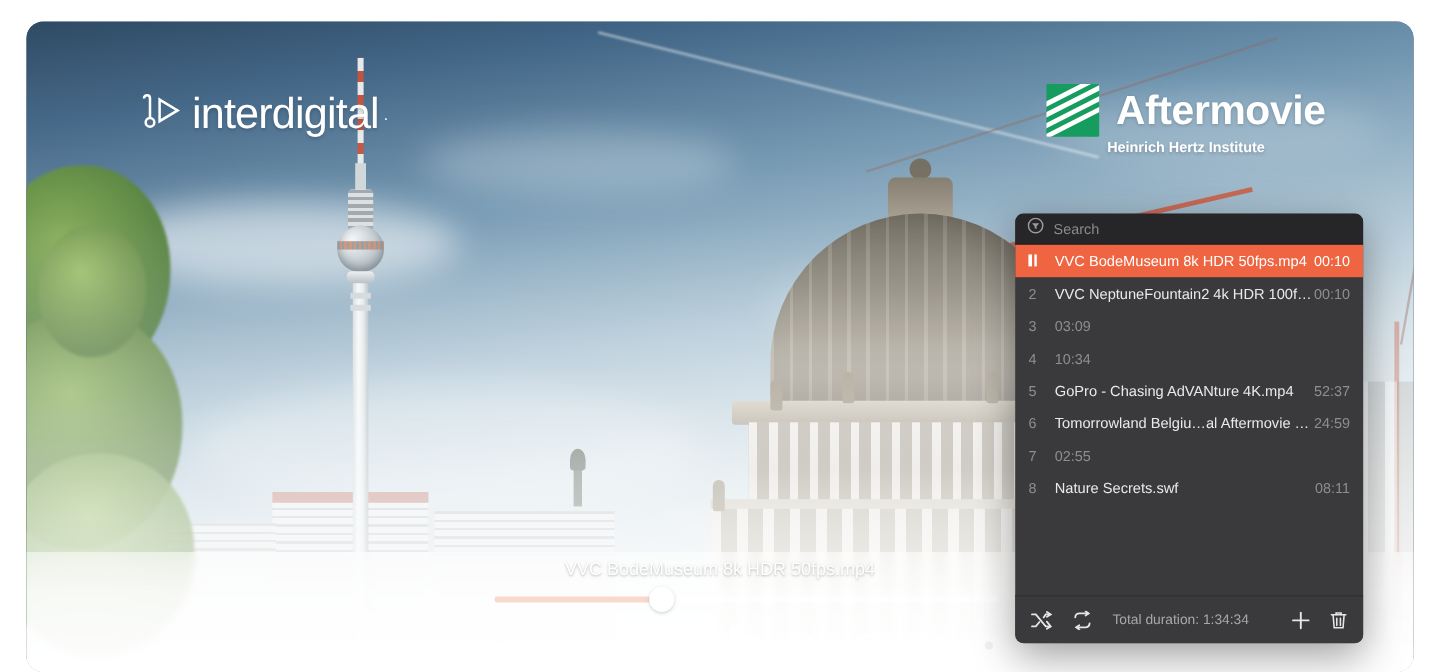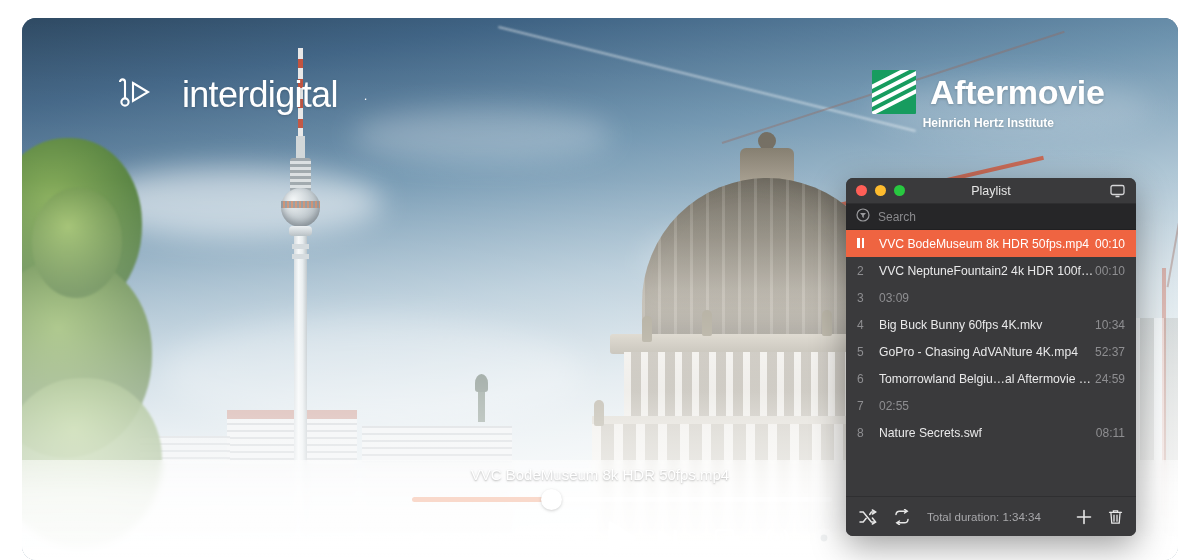--- a/index.html
+++ b/index.html
@@ -78,21 +78,21 @@
   .base-cols{position:absolute;left:10px;top:286px;width:352px;height:108px;
     background:repeating-linear-gradient(90deg,rgba(255,255,255,.5) 0 9px,rgba(120,114,100,.28) 9px 22px);}
   .statue{position:absolute;width:10px;height:26px;border-radius:5px 5px 2px 2px;
     background:#9a937f;}
 
   
   .platten{position:absolute;background:#e9ecee;
     background-image:repeating-linear-gradient(180deg,rgba(120,130,140,.35) 0 2px,transparent 2px 7px);}
 
   
-  #interdigital-logo{position:absolute;left:92px;top:56px;display:flex;align-items:center;gap:26px;
+  #interdigital-logo{position:absolute;left:92px;top:56px;display:flex;align-items:center;gap:4px;
     color:#ffffff;}
   #interdigital-logo .wordmark{font-size:36px;letter-spacing:-.7px;font-weight:400;
     text-shadow:0 1px 3px rgba(0,0,0,.18);}
   #interdigital-logo .tm{font-size:13px;vertical-align:super;}
 
   #fraunhofer-logo{position:absolute;left:850px;top:52px;color:#ffffff;}
   .fh-row{display:flex;align-items:center;gap:14px;}
   .fh-mark{width:44px;height:44px;background:#179c5f;position:relative;overflow:hidden;
     border-radius:1px;}
   .fh-mark i{position:absolute;background:#ffffff;height:4px;width:86px;left:-22px;
@@ -346,34 +346,20 @@
           <circle cx="2.4" cy="17" r="1.5"></circle>
             <rect x="7" y="16" width="15" height="2.2" rx="1.1"></rect>
         </svg>
       </div>
 
     </div>
   </div>
 
   <div id="playlist-window">
 
-    <div id="playlist-titlebar">
-      <div class="traffic">
-        <span class="tl-close"></span>
-        <span class="tl-min"></span>
-        <span class="tl-max"></span>
-      </div>
-      <div id="playlist-title">Playlist</div>
-      <span id="playlist-detach-button">
-        <svg width="15" height="14" viewBox="0 0 15 14" fill="none" stroke="#d6d6d8" stroke-width="1.3">
-          <rect x="1" y="1.5" width="13" height="9" rx="1.8"></rect>
-          <path d="M5.5 12.5 h4"></path>
-        </svg>
-      </span>
-    </div>
 
     <div id="playlist-search-row">
       <span>
         <svg width="14" height="14" viewBox="0 0 14 14" fill="none" stroke="#9b9b9e" stroke-width="1.2">
           <circle cx="7" cy="7" r="6"></circle>
           <path d="M4 5 h6 l-2.2 2.6 v2.4 l-1.6 -1 v-1.4 Z" fill="#9b9b9e" stroke="none"></path>
         </svg>
       </span>
       <input id="search-input" type="text" placeholder="Search" style="">
     </div>
@@ -397,21 +383,20 @@
         <span class="pl-time">00:10</span>
       </div>
 
       <div class="pl-row">
         <span class="pl-idx">3</span>
         <span class="pl-time">03:09</span>
       </div>
 
       <div class="pl-row">
         <span class="pl-idx">4</span>
-        <span class="pl-name">Big Buck Bunny 60fps 4K.mkv</span>
         <span class="pl-time">10:34</span>
       </div>
 
       <div class="pl-row">
         <span class="pl-idx">5</span>
         <span class="pl-name">GoPro - Chasing AdVANture 4K.mp4</span>
         <span class="pl-time">52:37</span>
       </div>
 
       <div class="pl-row">

